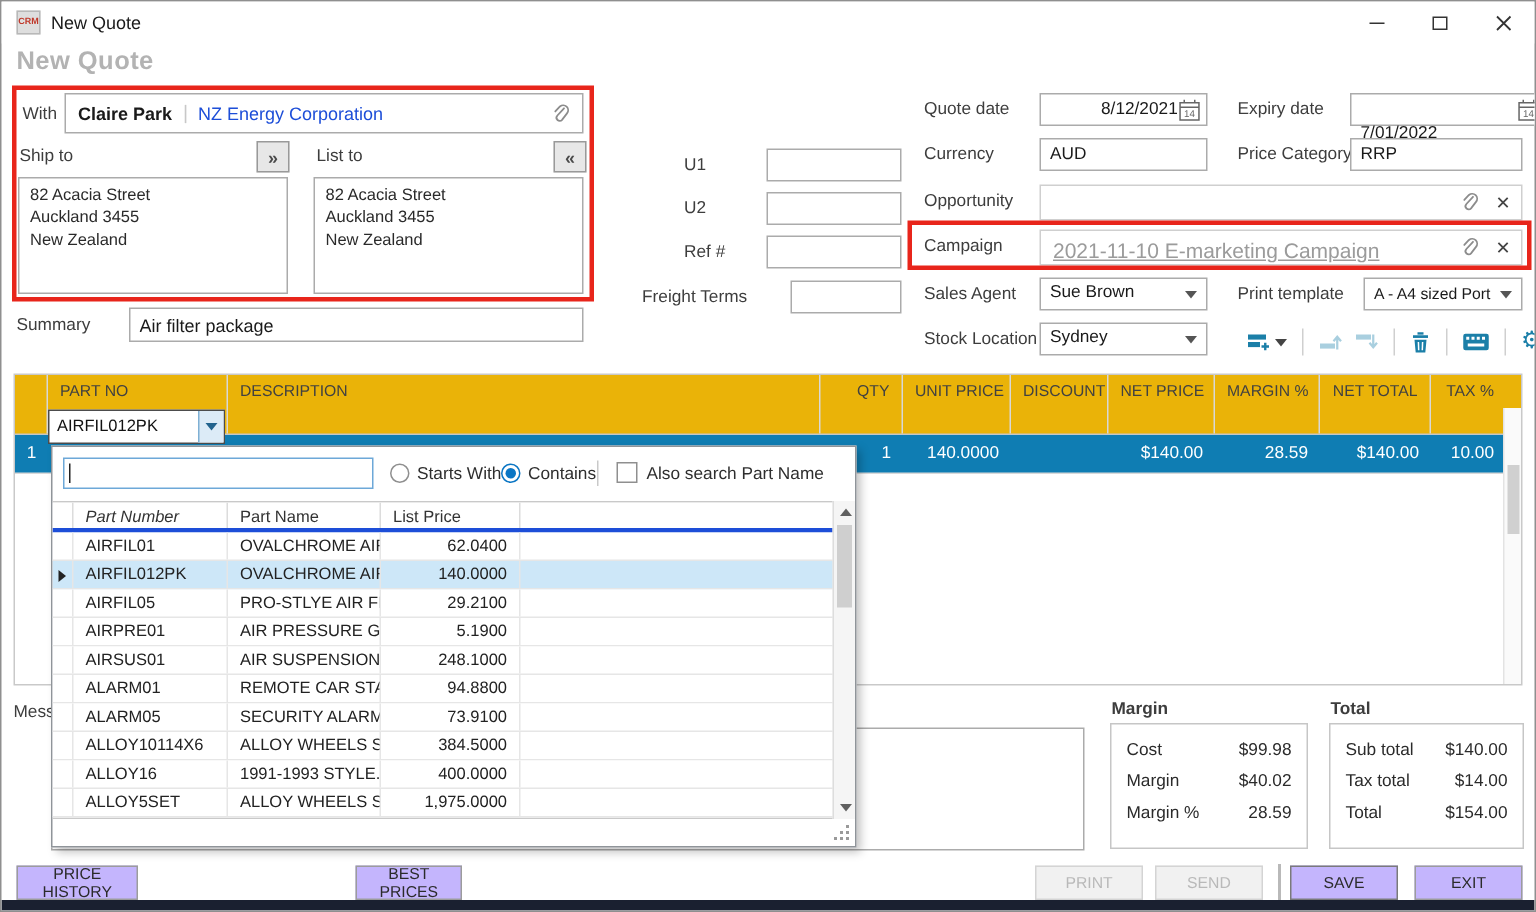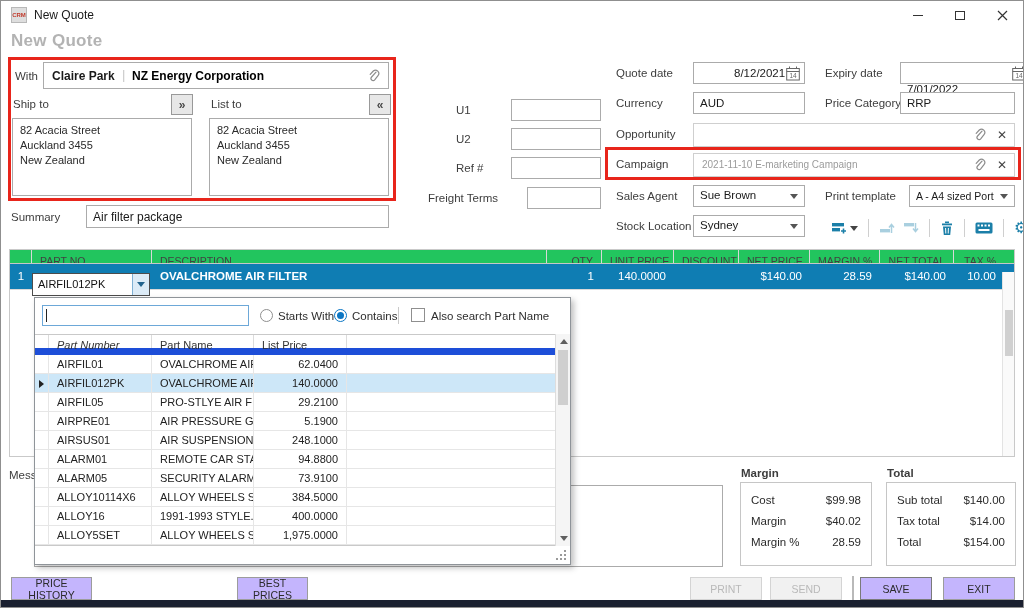--- a/index.html
+++ b/index.html
@@ -32,21 +32,21 @@
   .linkic { position:absolute; right:28px; top:4px; }
 
   
   .toolbar { position:absolute; left:826px; top:214px; height:26px; display:flex; align-items:center; }
   .tbtn { display:flex; align-items:center; justify-content:center; padding:0 4px; height:24px; }
   .tsep { width:1px; height:18px; background:#cfcfcf; margin:0 6px; }
   .gear-glyph { font-size:16px; color:#1b7fa8; line-height:1; }
 
   
   .grid { position:absolute; left:8px; top:248px; width:1006px; height:208px; border:1px solid #c9c9c9; background:#fff; }
-  .ghead { display:flex; height:14px; background:#22c55e; border-bottom:1px solid #c6c6c6; }
+  .ghead { display:flex; height:40px; background:#eab308; border-bottom:1px solid #c6c6c6; }
   .ghead .hc { font-size:10.5px; color:#414141; padding:5px 8px 0 8px; border-right:1px solid #d8d8d8; white-space:nowrap; overflow:hidden; }
   .ghead .hc:last-child { border-right:none; }
   .grow { display:flex; height:26px; background:#0f7db3; color:#fff; border-bottom:1px solid #d9d9d9; }
   .grow .rc { font-size:11.5px; padding:6px 8px 0 8px; white-space:nowrap; overflow:hidden; }
   .num { text-align:right; }
   .c0{width:22px;} .c1{width:120px;} .c2{width:395px;} .c3{width:55px;} .c4{width:72px;} .c5{width:65px;} .c6{width:71px;} .c7{width:70px;} .c8{width:74px;} .c9{width:50px;}
   .gscroll { position:absolute; right:0; top:22px; bottom:0; width:12px; background:#fafafa; border-left:1px solid #e3e3e3; }
   .gthumb { position:absolute; left:2px; top:38px; width:8px; height:46px; background:#d0d0d0; }
 
   .combo { position:absolute; left:31px; top:272px; width:118px; height:23px; background:#fff; border:1px solid #4c4c4c; z-index:2; font-size:11px; color:#111; padding:4px 0 0 5px; }
@@ -57,21 +57,21 @@
   .panel { position:absolute; left:33px; top:296px; width:537px; height:268px; background:#fff; border:1px solid #8f9499; box-shadow:3px 3px 6px rgba(0,0,0,.25); z-index:10; }
   .search { position:absolute; left:7px; top:7px; width:207px; height:21px; border:1px solid #6da8d8; font-size:11.5px; padding:0 4px; font-family:"Liberation Sans", sans-serif; }
   .radio { position:absolute; width:13px; height:13px; border:1px solid #8f8f8f; border-radius:50%; background:#fff; }
   .radio.on { border-color:#0b76c4; }
   .radio.on::after { content:""; position:absolute; left:2px; top:2px; width:7px; height:7px; border-radius:50%; background:#0b76c4; }
   .cklbl { position:absolute; font-size:11.5px; color:#2e2e2e; white-space:nowrap; }
   .ckbox { position:absolute; width:14px; height:14px; border:1px solid #8f8f8f; background:#fff; }
   .vsep { position:absolute; width:1px; height:17px; background:#c9c9c9; }
 
   .pgrid { position:absolute; left:0; top:36px; width:521px; height:212px; border-top:1px solid #c9c9c9; border-bottom:1px solid #c9c9c9; overflow:hidden; }
-  .phead { display:flex; height:20px; border-bottom:7px solid #1d4ed8; background:#fff; }
+  .phead { display:flex; height:20px; border-bottom:3px solid #1d4ed8; background:#fff; }
   .phead .pc { font-size:11px; color:#333; padding:4px 8px 0 8px; border-right:1px solid #dcdcdc; }
   .prow { display:flex; height:19px; border-bottom:1px solid #e6e6e6; background:#fff; }
   .prow .pc { font-size:11px; color:#222; padding:3px 8px 0 8px; border-right:1px solid #e6e6e6; white-space:nowrap; overflow:hidden; }
   .prow.sel { background:#cde7f8; }
   .p0{width:14px; padding:0 !important; position:relative;} .p1{width:103px;} .p2{width:102px;} .p3{width:93px; } .p4{flex:1; border-right:none !important;}
   .selarrow { position:absolute; left:4px; top:6px; width:0; height:0; border-top:4px solid transparent; border-bottom:4px solid transparent; border-left:5px solid #222; }
   .pscroll { position:absolute; right:0; top:36px; width:15px; height:212px; background:#f5f5f5; border-left:1px solid #ddd; }
   .sarrow-u { position:absolute; left:4px; top:5px; width:0; height:0; border-left:4px solid transparent; border-right:4px solid transparent; border-bottom:5px solid #606060; }
   .sarrow-d { position:absolute; left:4px; bottom:5px; width:0; height:0; border-left:4px solid transparent; border-right:4px solid transparent; border-top:5px solid #606060; }
   .pthumb { position:absolute; left:2px; top:16px; width:10px; height:55px; background:#cfcfcf; }
@@ -109,21 +109,21 @@
   </div>
 
   <div class="pagetitle">New Quote</div>
 
   <div class="redbox" style="left:7px; top:56px; width:388px; height:144px;"></div>
 
   <div class="lbl" style="left:14px; top:69px;">With</div>
   <div class="box" style="left:42px; top:61px; width:346px; height:27px;">
     <span style="position:absolute; left:8px; top:6px; font-size:12px; font-weight:bold; color:#1a1a1a;">Claire Park</span>
     <span style="position:absolute; left:78px; top:4px; font-size:13px; color:#c8c8c8;">|</span>
-    <span style="position:absolute; left:88px; top:6px; font-size:12px; color:#000000;font-weight:bold;">NZ Energy Corporation</span>
+    <span style="position:absolute; left:88px; top:6px; font-size:12px; color:#1d4ed8;">NZ Energy Corporation</span>
     <span style="position:absolute; right:8px; top:6px;">
       <svg width="13" height="14" viewBox="0 0 13 14">
           <path d="M9 3.2 L4.6 8 a2.1 2.1 0 0 0 3.1 2.9 L11 6.6 a3.3 3.3 0 0 0 -4.7 -4.6 L3.2 5.3" stroke="#8c8c8c" stroke-width="1.2" fill="none" stroke-linecap="round"></path>
         </svg>
     </span>
   </div>
 
   <div class="lbl" style="left:12px; top:97px;">Ship to</div>
   <div class="minibtn" style="left:170px; top:93px;">»</div>
   <div class="lbl" style="left:210px; top:97px;">List to</div>
@@ -185,21 +185,21 @@
       <svg width="13" height="14" viewBox="0 0 13 14">
           <path d="M9 3.2 L4.6 8 a2.1 2.1 0 0 0 3.1 2.9 L11 6.6 a3.3 3.3 0 0 0 -4.7 -4.6 L3.2 5.3" stroke="#8c8c8c" stroke-width="1.2" fill="none" stroke-linecap="round"></path>
         </svg>
     </span>
     <span class="clear-x">✕</span>
   </div>
 
   <div class="redbox" style="left:604px; top:146px; width:416px; height:33px;"></div>
   <div class="lbl" style="left:615px; top:157px;">Campaign</div>
   <div class="linkfield" style="left:692px; top:152px; width:322px;">
-    <span style="position:absolute; left:8px; top:5px; font-size:10px; color:#9b9b9b;">2021-11-10 E-marketing Campaign</span>
+    <span style="position:absolute; left:8px; top:5px; font-size:14px; color:#9b9b9b;text-decoration:underline;">2021-11-10 E-marketing Campaign</span>
     <span class="linkic">
       <svg width="13" height="14" viewBox="0 0 13 14">
           <path d="M9 3.2 L4.6 8 a2.1 2.1 0 0 0 3.1 2.9 L11 6.6 a3.3 3.3 0 0 0 -4.7 -4.6 L3.2 5.3" stroke="#8c8c8c" stroke-width="1.2" fill="none" stroke-linecap="round"></path>
         </svg>
     </span>
     <span class="clear-x">✕</span>
   </div>
 
   <div class="lbl" style="left:615px; top:189px;">Sales Agent</div>
   <div class="ddfield" style="left:692px; top:184px; width:112px; height:22px;">

